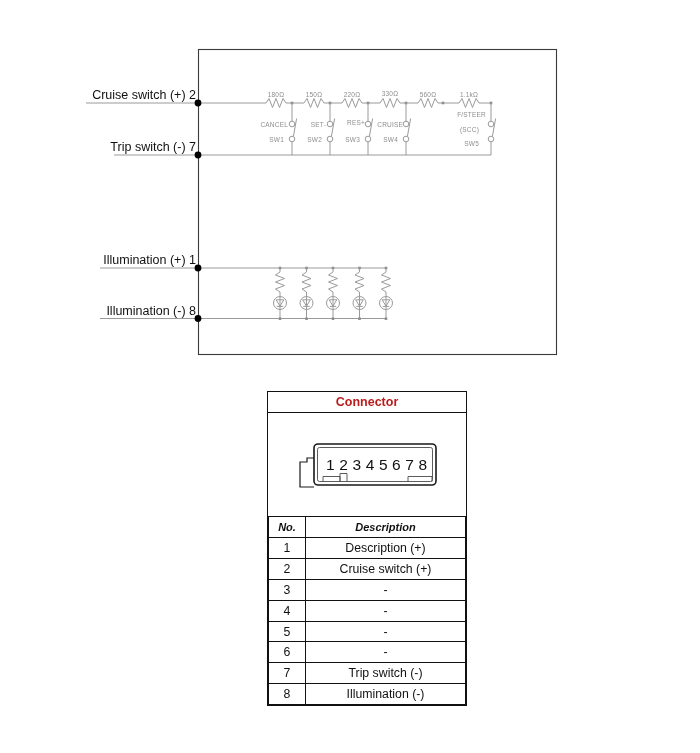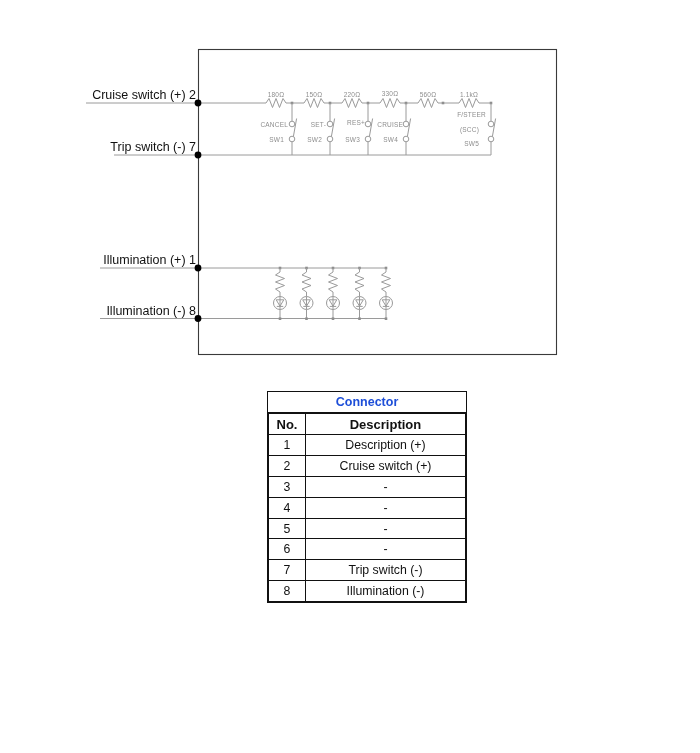--- a/index.html
+++ b/index.html
@@ -16,32 +16,32 @@
   .pin{font-size:12.5px;fill:#111;}
   .lbl{font-size:6.5px;fill:#8e8e8e;letter-spacing:0.2px;}
   .swc{fill:#fff;stroke:#9a9a9a;stroke-width:1;}
   
   .connector-panel{
     position:absolute;left:267px;top:391px;width:200px;
     border:1.3px solid #111;background:#fff;box-sizing:border-box;
   }
   .connector-title{
     height:20px;line-height:20px;text-align:center;
-    font-weight:bold;font-size:12.5px;color:#1d4ed8;
+    font-weight:bold;font-size:12.5px;color:#b91c1c;
     border-bottom:1.3px solid #111;
   }
   .connector-image{height:103px;position:relative;}
   .pin-table{
     width:100%;border-collapse:collapse;table-layout:fixed;
   }
   .pin-table th,.pin-table td{
     border:1.3px solid #111;text-align:center;padding:0;color:#111;
     overflow:hidden;white-space:nowrap;
   }
-  .pin-table th{height:20px;font-size:13px;font-weight:bold;}
+  .pin-table th{height:20px;font-size:11px;font-weight:bold;font-style:italic;}
   .pin-table td{height:19.9px;font-size:12.3px;font-weight:normal;}
   .col-no{width:36px;}
   .cdraw{position:absolute;left:0;top:0;}
   .cbody{fill:#fff;stroke:#1a1a1a;stroke-width:1.6;}
   .cinner{fill:none;stroke:#4a4a4a;stroke-width:0.9;}
   .cflange{fill:#fff;stroke:#1a1a1a;stroke-width:1.2;}
   .cnotch{fill:none;stroke:#4a4a4a;stroke-width:0.9;}
   .cnums{font-size:15.5px;fill:#111;letter-spacing:4.6px;}
 </style>
 </head>
@@ -139,20 +139,31 @@
 
     <use href="#lamp" x="280" y="268"></use>
     <use href="#lamp" x="306.5" y="268"></use>
     <use href="#lamp" x="333" y="268"></use>
     <use href="#lamp" x="359.5" y="268"></use>
     <use href="#lamp" x="386" y="268"></use>
   </svg>
 
   <div class="connector-panel">
     <div class="connector-title">Connector</div>
+    <div class="connector-image">
+      <svg class="cdraw" width="197" height="103">
+        <polyline class="cflange" points="46,45 39,45 39,49 32,49 32,74 46,74"></polyline>
+        <rect class="cbody" x="46" y="31" width="122" height="41" rx="4"></rect>
+        <rect class="cinner" x="49.5" y="34.5" width="115" height="34" rx="2"></rect>
+        <path class="cnotch" d="M55,68.5 V63.5 H72 V68.5"></path>
+        <path class="cnotch" d="M72,68.5 V60.5 H79 V68.5"></path>
+        <path class="cnotch" d="M140,68.5 V63.5 H164 V68.5"></path>
+        <text class="cnums" x="58" y="57">12345678</text>
+      </svg>
+    </div>
     <table class="pin-table">
       <thead>
         <tr>
           <th class="col-no">No.</th>
           <th>Description</th>
         </tr>
       </thead>
       <tbody>
         <tr>
           <td>1</td>

